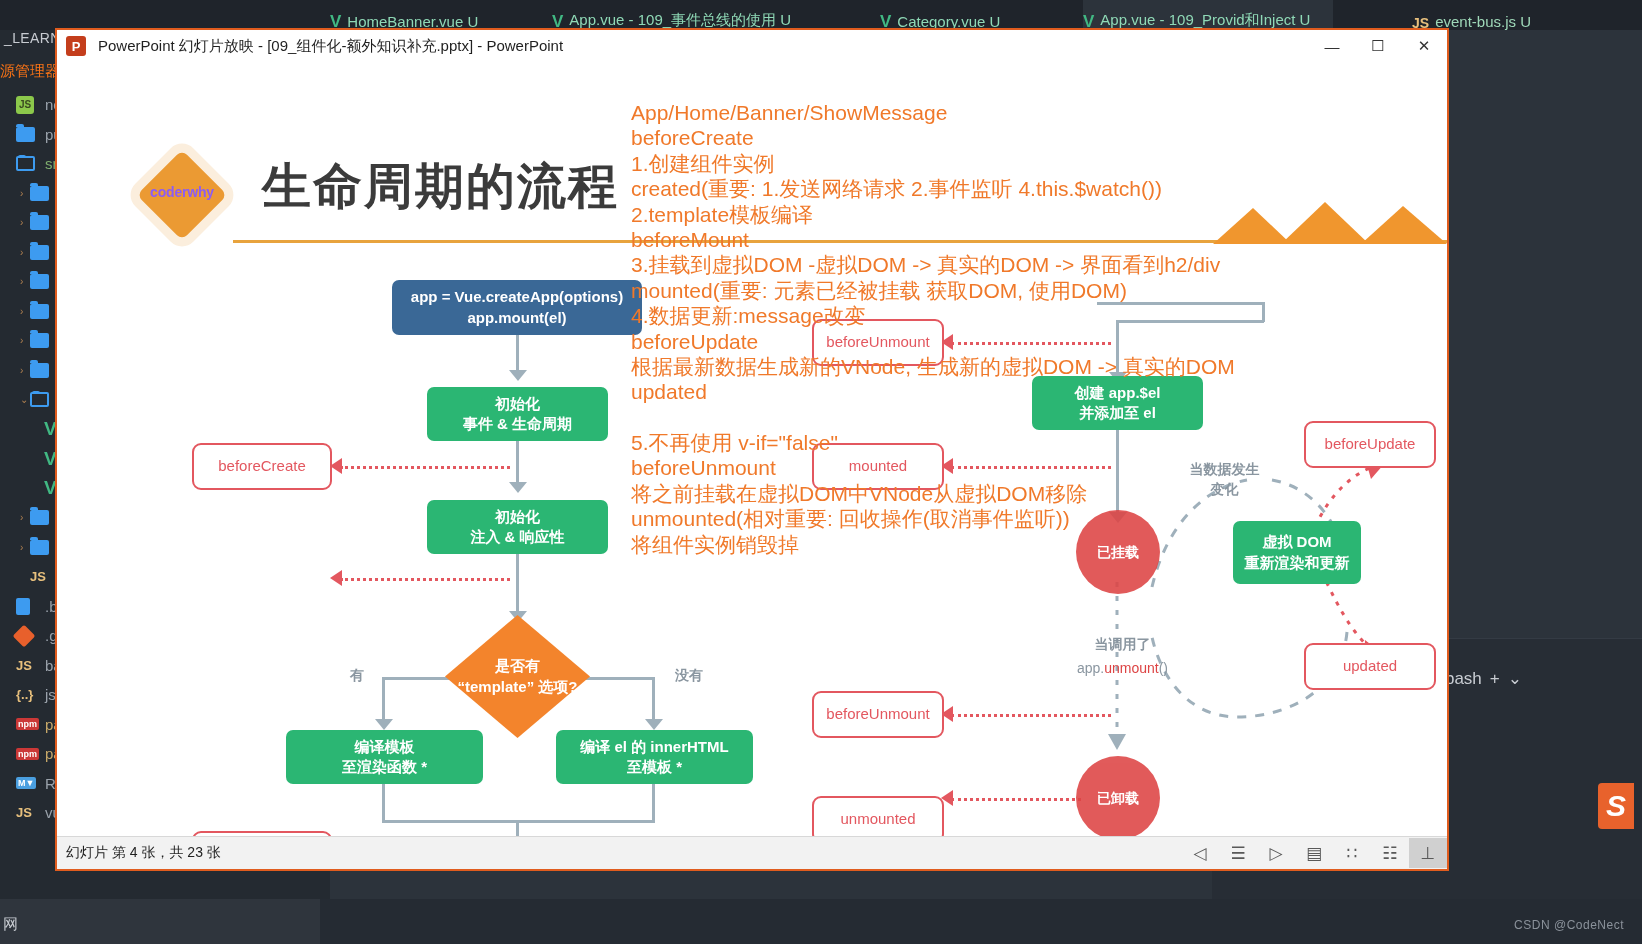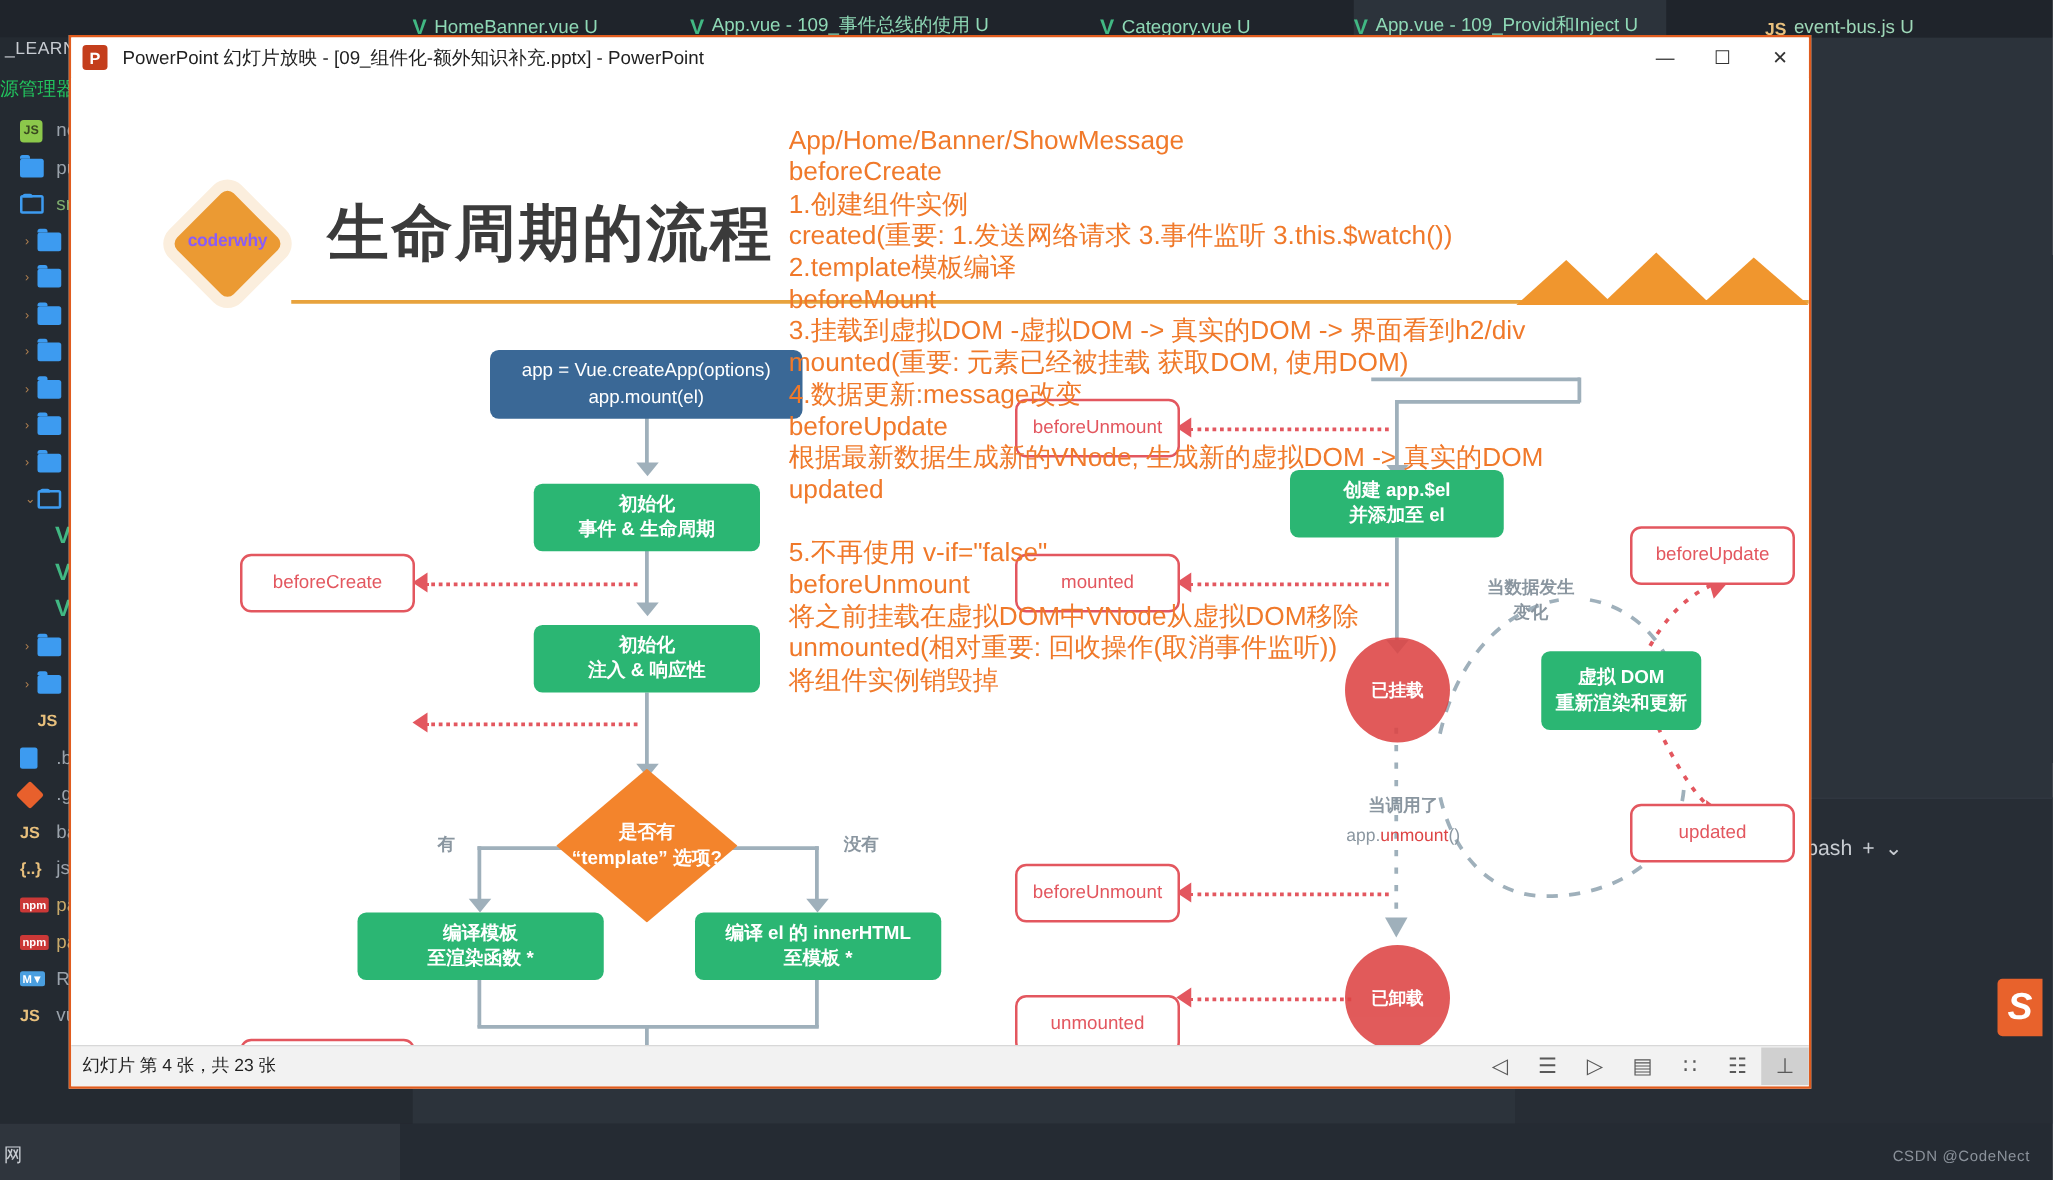--- a/index.html
+++ b/index.html
@@ -69,21 +69,21 @@
   #logo .lbl{position:absolute;left:0;top:30px;width:82px;text-align:center;color:#8b5cf6;
              font-size:14px;font-weight:bold;letter-spacing:-.2px;}
   #slide-title{position:absolute;left:205px;top:92px;font-size:49px;font-weight:bold;color:#3b3b3b;
                letter-spacing:2px;font-family:"DejaVu Sans",sans-serif;white-space:nowrap;}
   #title-rule{position:absolute;left:176px;top:178px;width:1264px;height:3px;background:#e8a33d;}
   #peaks{position:absolute;right:0;top:136px;width:234px;height:46px;}
 
   
   .node{position:absolute;box-sizing:border-box;display:flex;align-items:center;justify-content:center;
         text-align:center;line-height:1.35;}
-  .n-blue{background:#3a6896;color:#fff;border-radius:7px;font-size:15px;font-weight:normal;}
+  .n-blue{background:#3a6896;color:#fff;border-radius:7px;font-size:15px;font-weight:bold;}
   .n-green{background:#2bb673;color:#fff;border-radius:7px;font-size:15px;font-weight:bold;}
   .n-hollow{background:#fff;border:2px solid #e3575f;border-radius:9px;color:#e3575f;font-size:15px;}
   .n-circle{background:#d44;border-radius:50%;color:#fff;font-size:14px;font-weight:bold;opacity:.88;}
   .lbl-gray{position:absolute;color:#8a96a0;font-size:14px;text-align:center;line-height:1.4;font-weight:bold;}
   .lbl-gray .hl{color:#d44;}
   .vline{position:absolute;width:3px;background:#9fb0bb;}
   .hline{position:absolute;height:3px;background:#9fb0bb;}
   .arrowdn{position:absolute;width:0;height:0;border-left:9px solid transparent;border-right:9px solid transparent;
            border-top:11px solid #9fb0bb;}
   .arrowlt{position:absolute;width:0;height:0;border-top:8px solid transparent;border-bottom:8px solid transparent;
@@ -311,21 +311,21 @@
     <span>bash</span>
     <span>+</span>
     <span>⌄</span>
   </div>
 
   <div id="bg-sublime">S</div>
 
   <div id="bg-bottombar"></div>
   <div id="bg-taskbar"></div>
   <div id="bg-tb-text">网</div>
-  <div style="position:absolute;left:0;top:62px;color:#22c55e;font-size:15px;">源管理器</div>
+  <div style="position:absolute;left:0;top:62px;color:#f97316;font-size:15px;">源管理器</div>
   <div id="csdn-wm">CSDN @CodeNect</div>
 </div>
 
 <div id="ppt">
 
   <div id="ppt-title">
     <div id="ppt-icon">P</div>
     <div id="ppt-title-text">PowerPoint 幻灯片放映 - [09_组件化-额外知识补充.pptx] - PowerPoint</div>
     <div style="flex:1"></div>
     <div class="wctl">—</div>
@@ -497,21 +497,21 @@
         <div>当调用了</div>
         <div style="margin-top:4px;font-weight:normal;">
           <span>app.</span><span class="hl">unmount</span><span>()</span>
         </div>
       </div>
 
       <div id="ink">
           <div>App/Home/Banner/ShowMessage</div>
           <div>beforeCreate</div>
           <div>1.创建组件实例</div>
-          <div>created(重要: 1.发送网络请求 3.事件监听 3.this.$watch())</div>
+          <div>created(重要: 1.发送网络请求 2.事件监听 4.this.$watch())</div>
           <div>2.template模板编译</div>
           <div>beforeMount</div>
           <div>3.挂载到虚拟DOM -虚拟DOM -&gt; 真实的DOM -&gt; 界面看到h2/div</div>
           <div>mounted(重要: 元素已经被挂载 获取DOM, 使用DOM)</div>
           <div>4.数据更新:message改变</div>
           <div>beforeUpdate</div>
           <div>根据最新数据生成新的VNode, 生成新的虚拟DOM -&gt; 真实的DOM</div>
           <div>updated</div>
           <div></div>
           <div>5.不再使用 v-if="false"</div>

